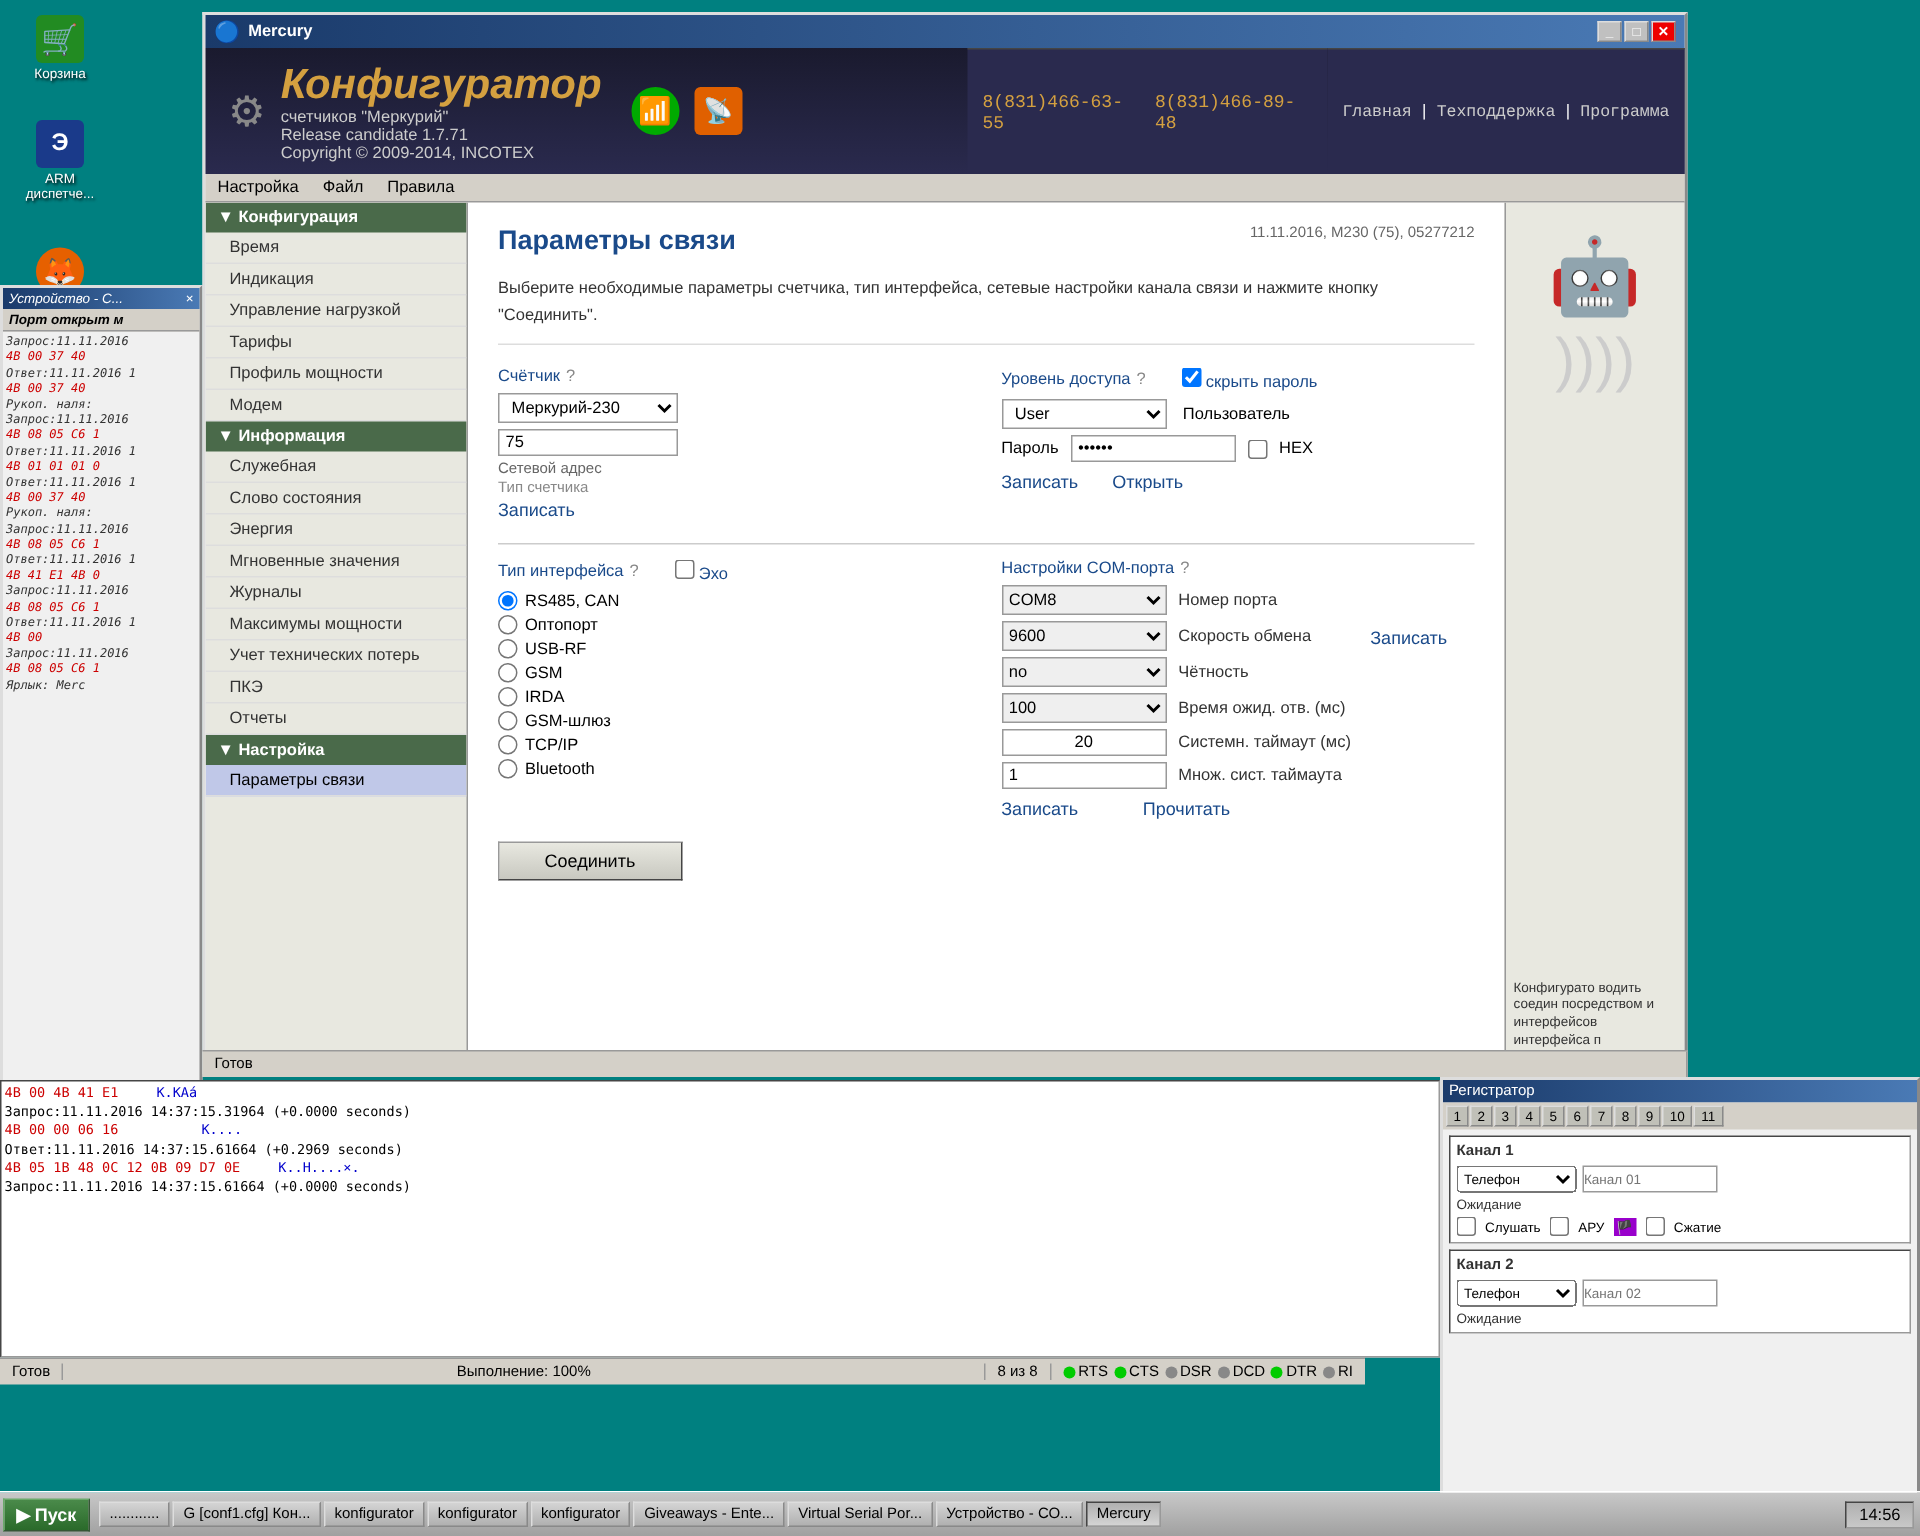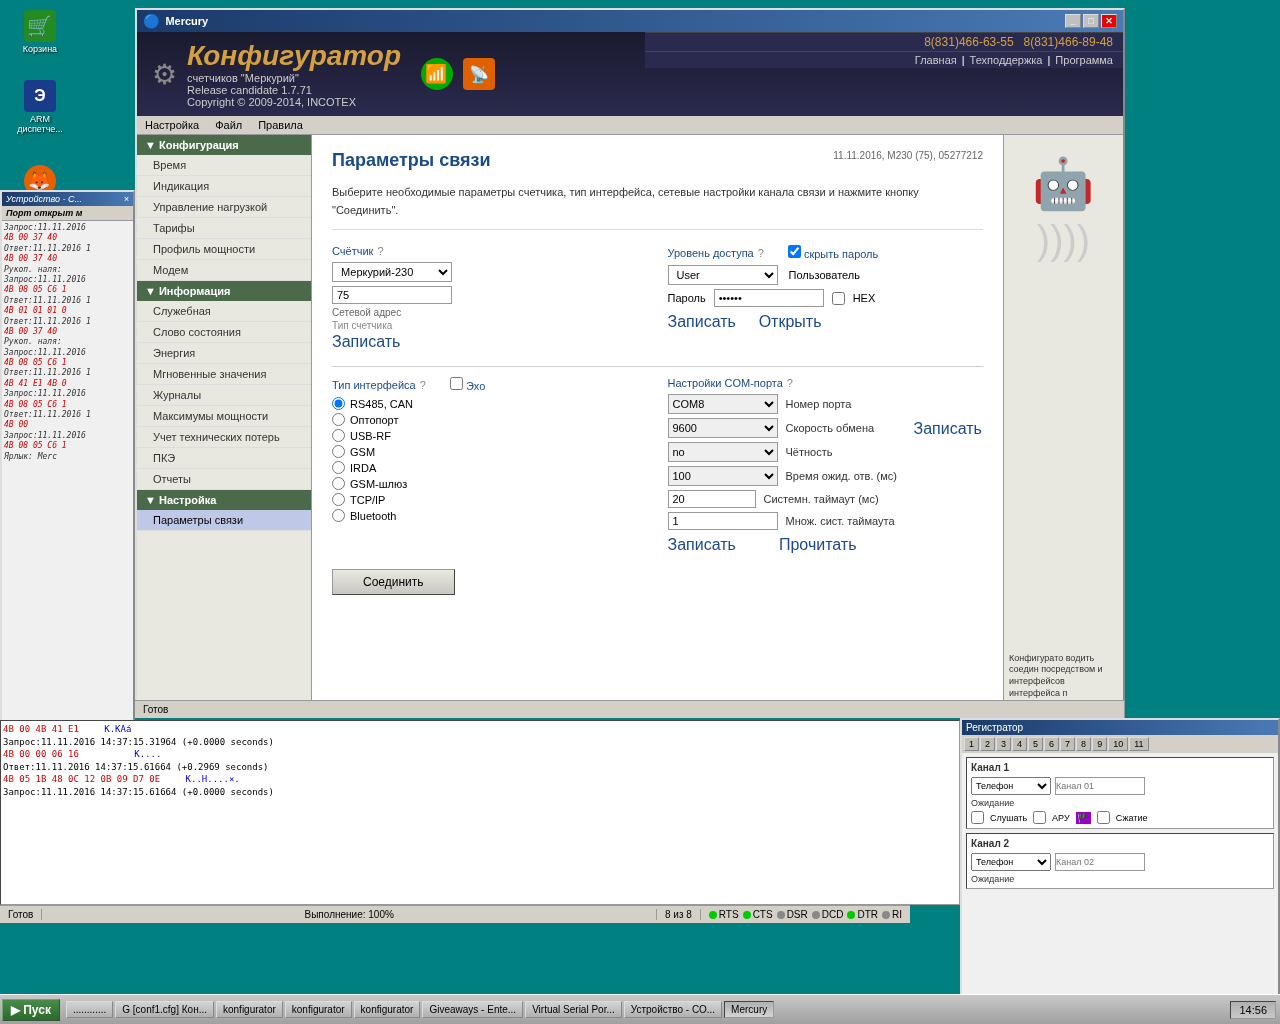--- a/index.html
+++ b/index.html
@@ -60,21 +60,21 @@
     
     .page-title { font-size: 18px; color: #1a4a8a; font-weight: bold; margin-bottom: 5px; }
     .page-desc { font-size: 11px; color: #333; line-height: 1.6; margin-bottom: 15px; border-bottom: 1px solid #ddd; padding-bottom: 10px; }
 
     .form-section { display: flex; gap: 20px; margin-bottom: 15px; }
     .form-col { flex: 1; }
     .form-label { font-size: 11px; color: #1a4a8a; margin-bottom: 5px; font-weight: normal; display: flex; align-items: center; gap: 4px; }
     .form-label .help { color: #888; cursor: help; }
     .form-input { border: 1px solid #999; padding: 2px 4px; font-size: 11px; background: white; }
     select.form-input { height: 20px; }
-    .link-btn { color: #1a4a8a; font-size: 16px; cursor: pointer; text-decoration: none; margin-top: 2px; display: inline-block; }
+    .link-btn { color: #1a4a8a; font-size: 12px; cursor: pointer; text-decoration: none; margin-top: 2px; display: inline-block; }
     .radio-group { display: flex; flex-direction: column; gap: 3px; }
     .radio-item { display: flex; align-items: center; gap: 5px; font-size: 11px; cursor: pointer; }
     .com-row { display: flex; align-items: center; margin-bottom: 4px; gap: 8px; }
     .com-select { width: 110px; height: 20px; border: 1px solid #999; font-size: 11px; }
     .com-label { font-size: 11px; color: #333; min-width: 120px; }
 
     .connect-btn { background: linear-gradient(to bottom, #e8e8e0, #c8c8c0); border: 1px outset #999; padding: 5px 30px; font-size: 12px; cursor: pointer; margin-top: 15px; display: block; }
     .log-line { line-height: 1.4; }
     .log-hex { color: #cc0000; }
     .log-normal { color: #000; }
@@ -194,21 +194,21 @@
           <span>счетчиков "Меркурий"</span><br>
           <span>Release candidate 1.7.71</span><br>
           <span>Copyright © 2009-2014, INCOTEX</span>
         </div>
       </div>
       <div style="margin-left:20px; display:flex; gap:10px; align-items:center;">
         <div style="width:32px; height:32px; background:#00aa00; border-radius:50%; display:flex; align-items:center; justify-content:center; color:white; font-size:18px;">📶</div>
         <div style="width:32px; height:32px; background:#e06000; border-radius:4px; display:flex; align-items:center; justify-content:center; color:white; font-size:16px;">📡</div>
       </div>
     </div>
-    <div style="display:flex; flex-direction:column; flex: 1;">
+    <div style="display:flex; flex: 1; font-family: Liberation Mono, monospace;">
       <div class="app-nav">
         <span style="color:#d4a040; font-size:12px;">8(831)466-63-55</span>
         <br>
         <span style="color:#d4a040; font-size:12px;">8(831)466-89-48</span>
       </div>
       <div class="app-nav">
         <a>Главная</a>
         <span> | </span>
         <a>Техподдержка</a>
         <span> | </span>
@@ -380,21 +380,21 @@
             </select>
             <span class="com-label">Чётность</span>
           </div>
           <div class="com-row">
             <select class="com-select">
               <option>100</option><option>50</option><option>200</option>
             </select>
             <span class="com-label">Время ожид. отв. (мс)</span>
           </div>
           <div class="com-row">
-            <input class="form-input" style="width: 88px;" type="text" value="20">
+            <input class="form-input" style="width: 110px; text-align: center;" type="text" value="20">
             <span class="com-label">Системн. таймаут (мс)</span>
           </div>
           <div class="com-row">
             <input class="form-input" style="width: 110px;" type="text" value="1">
             <span class="com-label">Множ. сист. таймаута</span>
           </div>
           <div style="margin-top:4px;">
             <a class="link-btn">Записать</a>
             <span style="margin:0 20px;"></span>
             <a class="link-btn">Прочитать</a>

